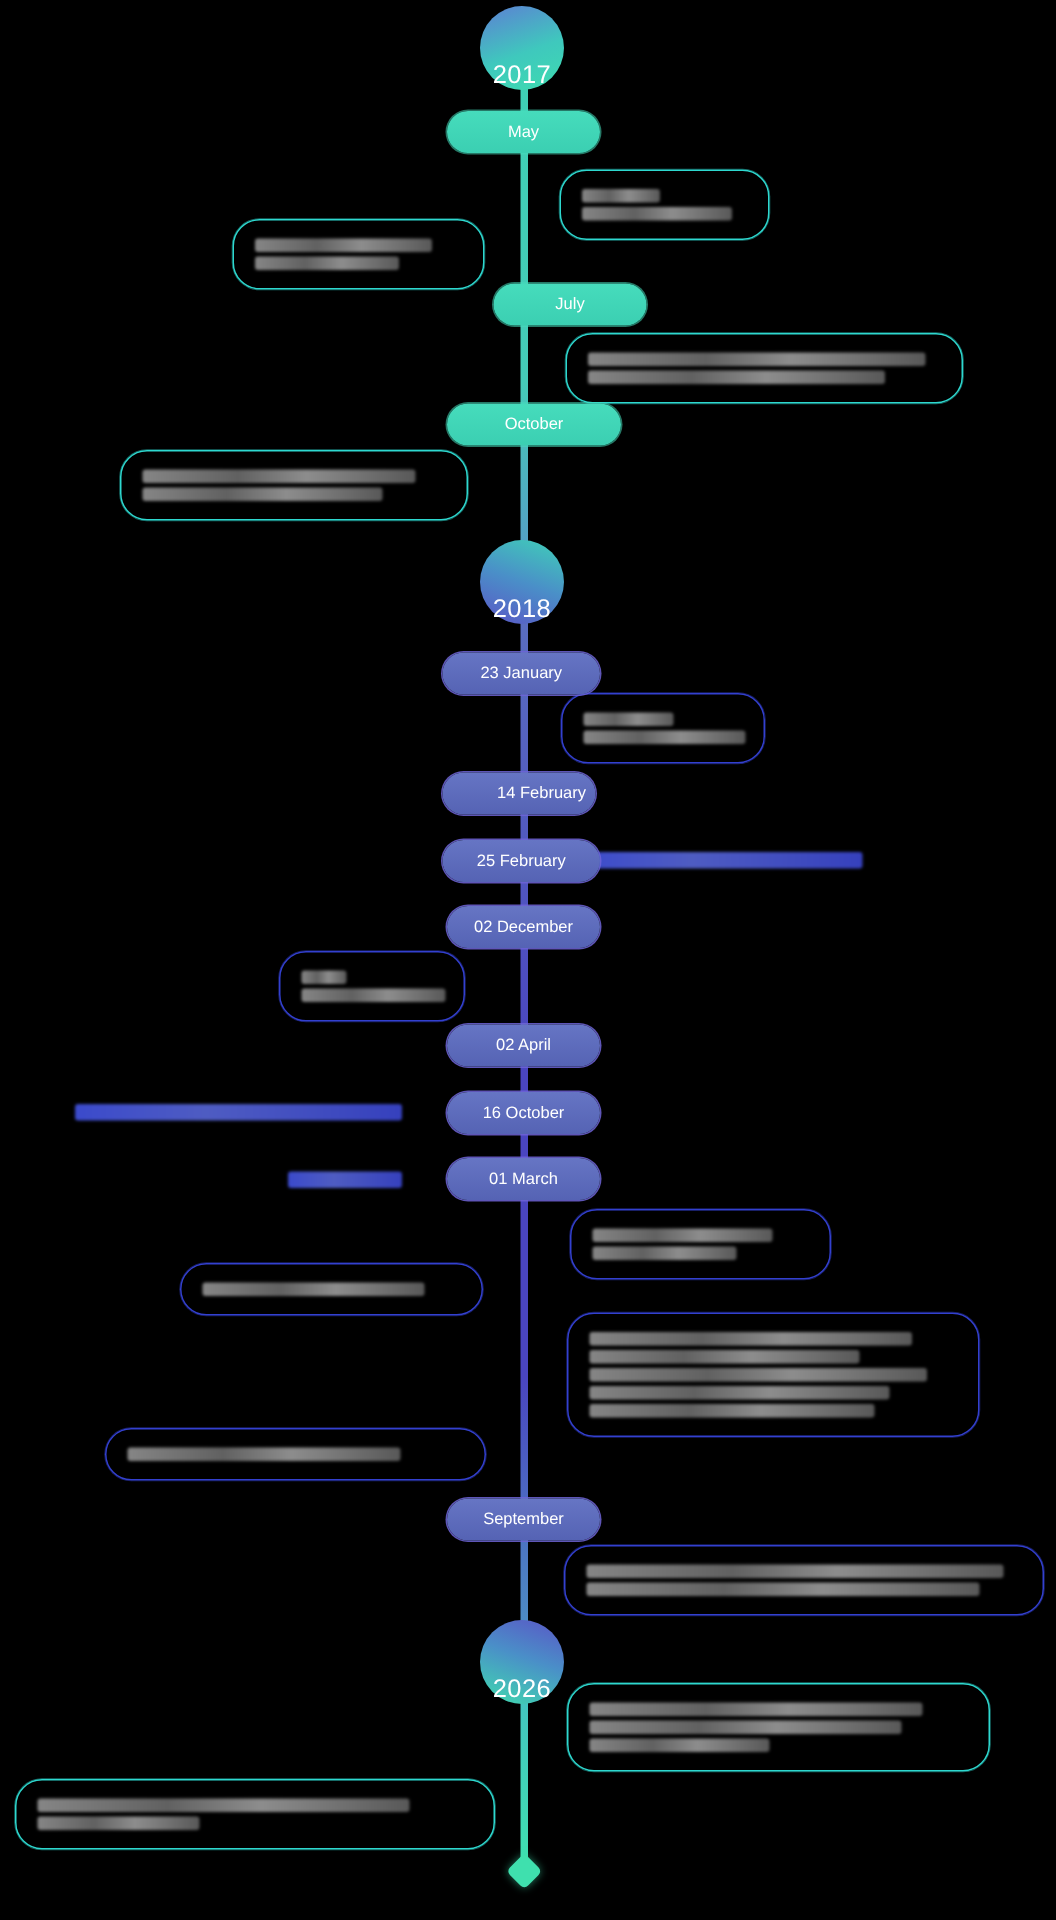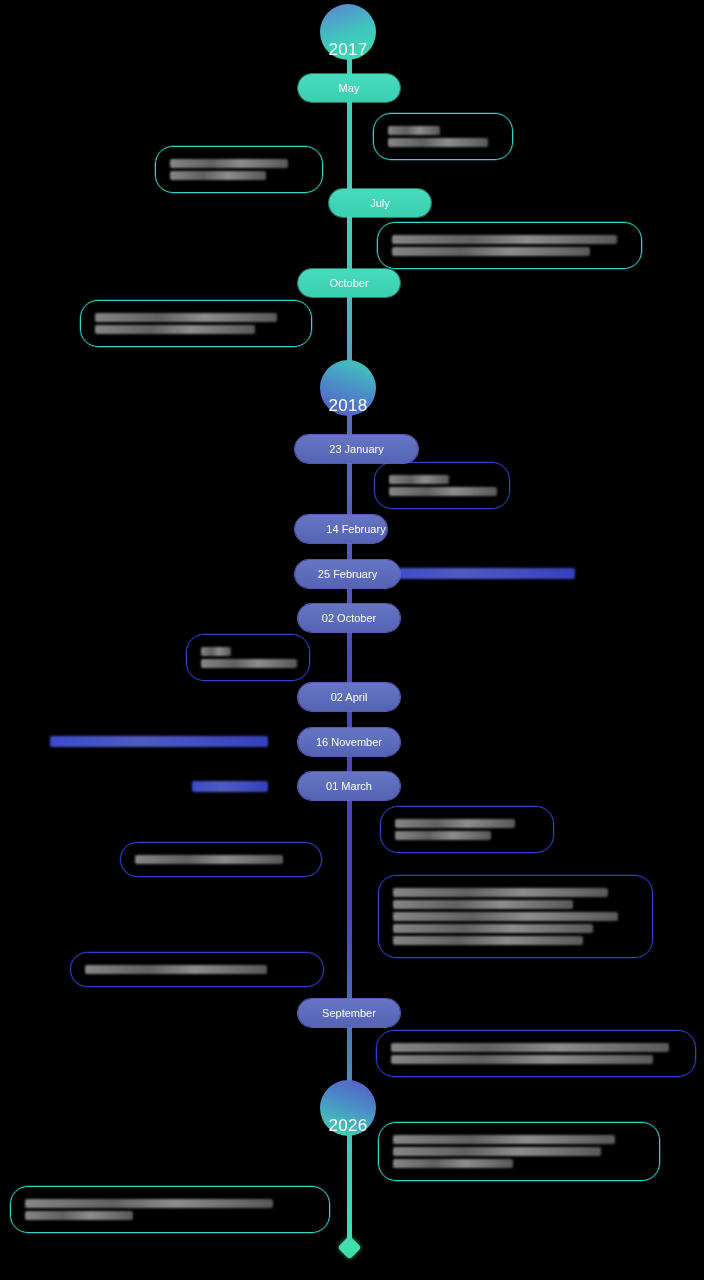--- a/index.html
+++ b/index.html
@@ -141,40 +141,40 @@
     <span>2026</span>
   </div>
 
   <div id="pill-layer">
       <div class="pill pill-teal" style="left: 298px; top: 74px; width: 102px;">
         <span>May</span>
       </div>
       <div class="pill pill-teal" style="left: 298px; top: 189px; width: 102px; margin-left: 31px;">
         <span>July</span>
       </div>
-      <div class="pill pill-teal" style="left: 298px; top: 269px; width: 102px;">
+      <div class="pill pill-teal" style="left: 298px; top: 269px; width: 116px;">
         <span>October</span>
       </div>
-      <div class="pill pill-blue" style="left: 295px; top: 435px; width: 123px;">
+      <div class="pill pill-blue" style="left: 295px; top: 435px; width: 105px;">
         <span>23 January</span>
       </div>
-      <div class="pill pill-blue" style="left: 295px; top: 515px; width: 92px; padding-left: 44px;">
+      <div class="pill pill-blue" style="left: 295px; top: 515px; width: 102px; padding-left: 44px;">
         <span>14 February</span>
       </div>
       <div class="pill pill-blue" style="left: 295px; top: 560px; width: 105px;">
         <span>25 February</span>
       </div>
       <div class="pill pill-blue" style="left: 298px; top: 604px; width: 102px;">
-        <span>02 October</span>
+        <span>02 December</span>
       </div>
       <div class="pill pill-blue" style="left: 298px; top: 683px; width: 102px; border-radius: 14px;">
         <span>02 April</span>
       </div>
       <div class="pill pill-blue" style="left: 298px; top: 728px; width: 102px;">
-        <span>16 November</span>
+        <span>16 October</span>
       </div>
       <div class="pill pill-blue" style="left: 298px; top: 772px; width: 102px;">
         <span>01 March</span>
       </div>
       <div class="pill pill-blue" style="left: 298px; top: 999px; width: 102px;">
         <span>September</span>
       </div>
     </div>
 
   <div id="entry-layer">

